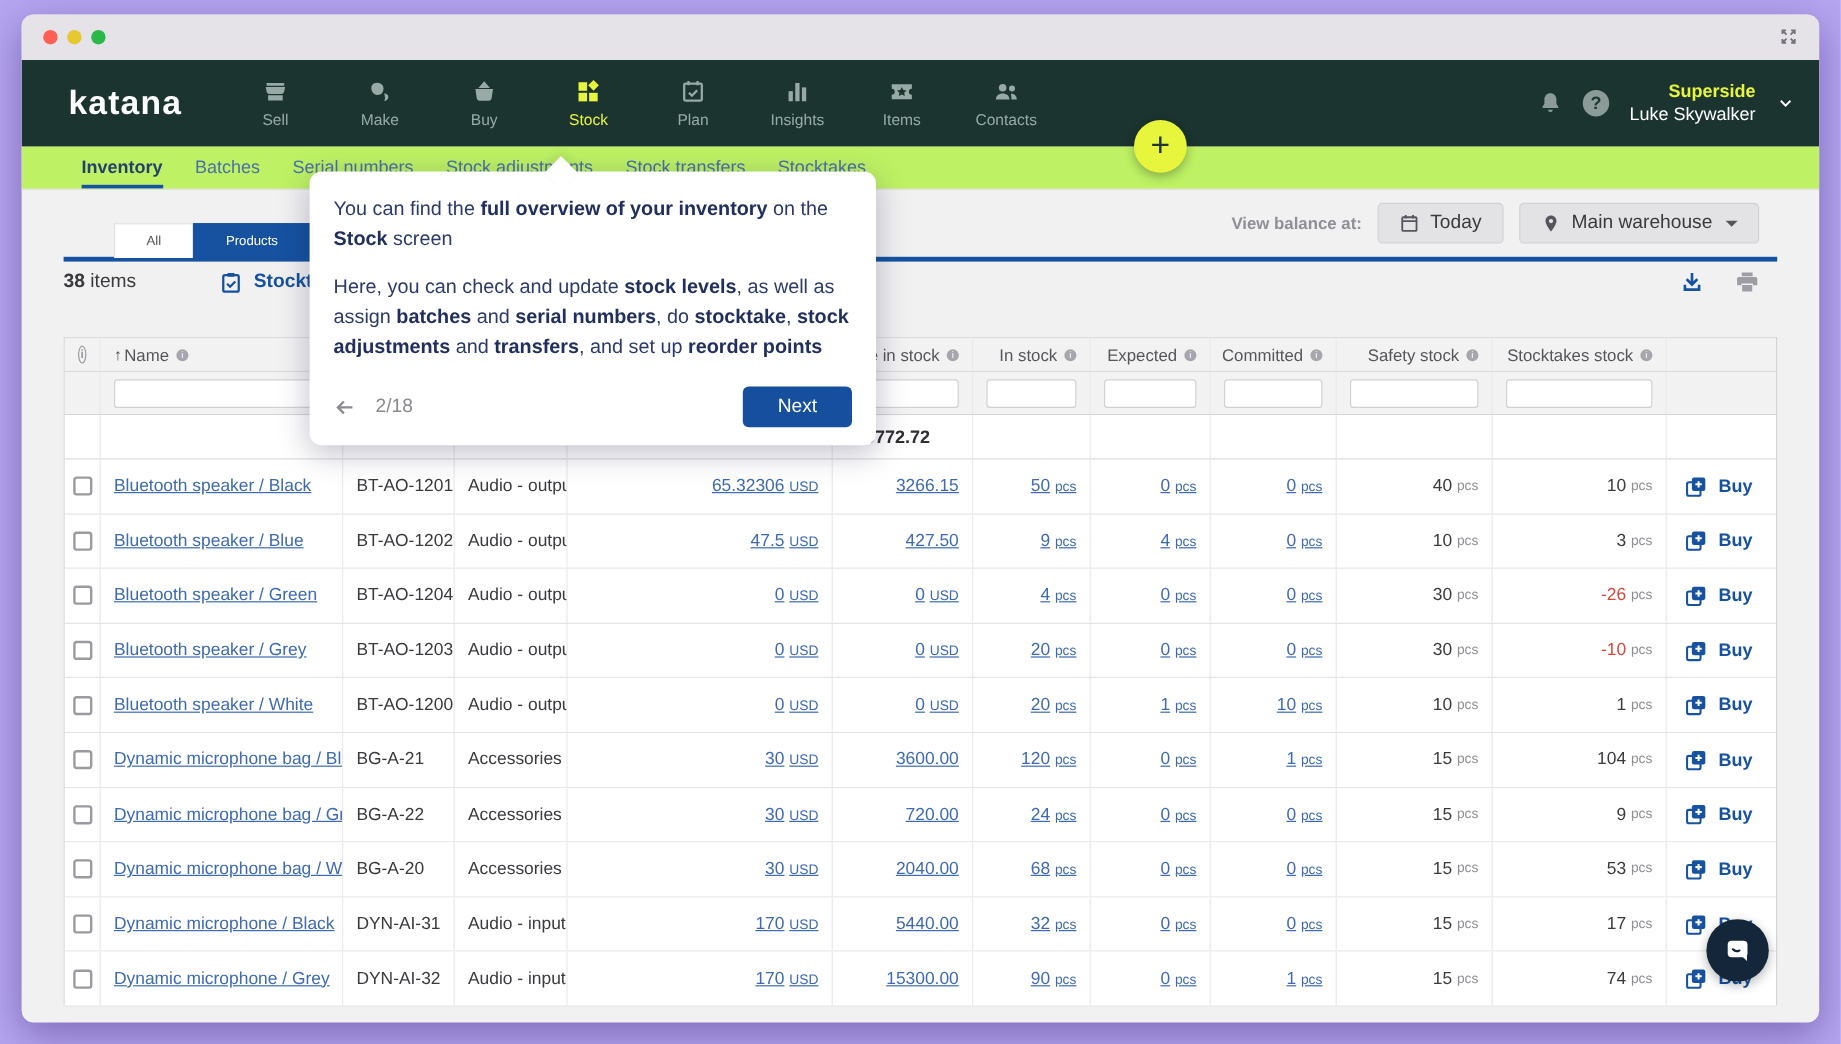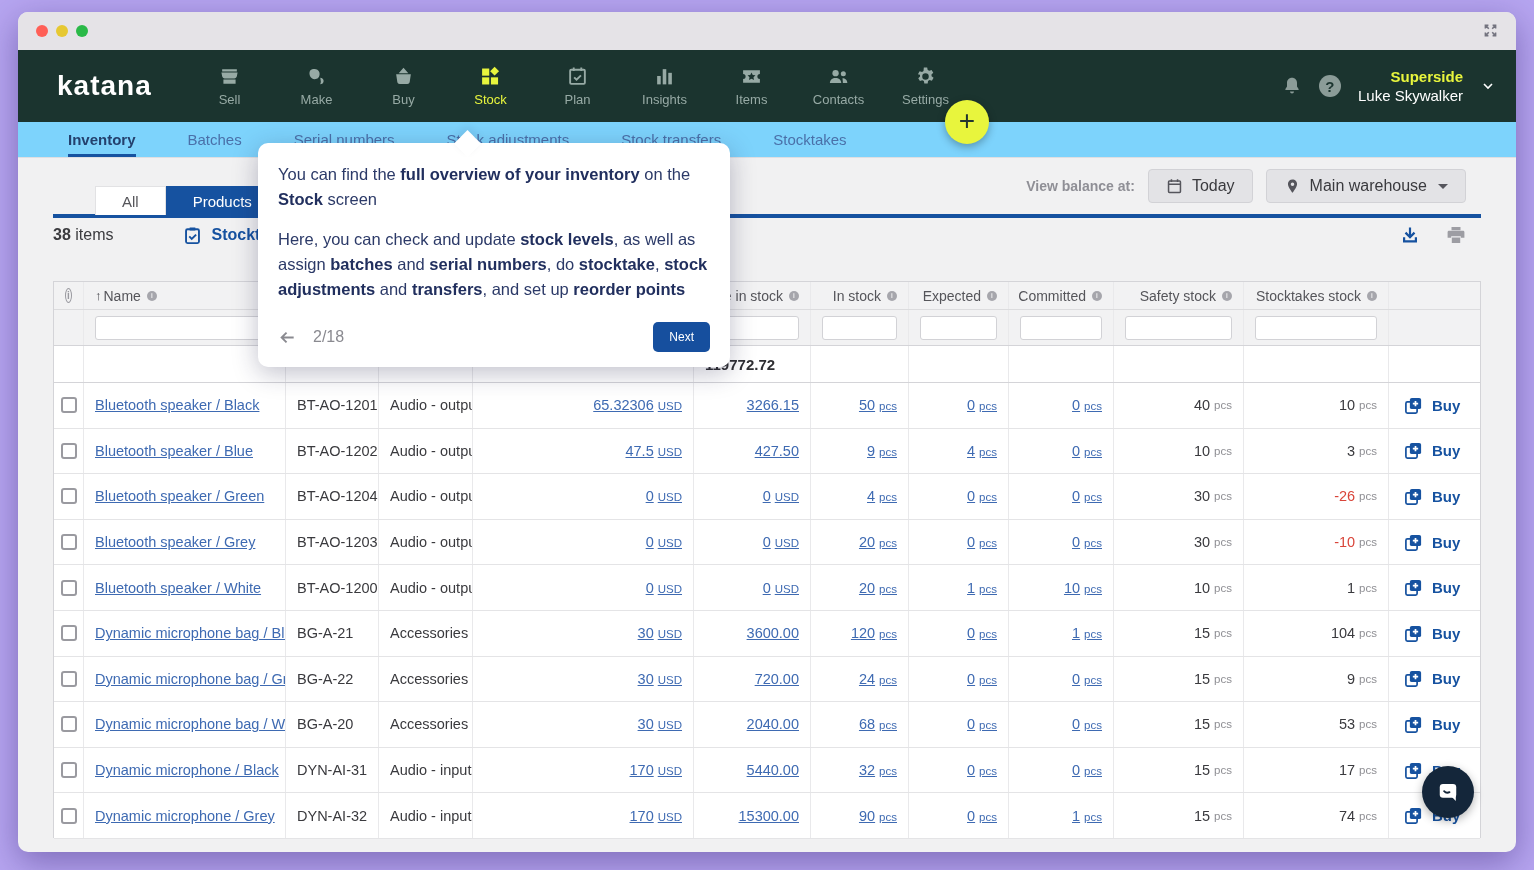--- a/index.html
+++ b/index.html
@@ -35,29 +35,29 @@
     font-size:15px;display:flex;align-items:center;justify-content:center;cursor:pointer}
   .account{text-align:right;line-height:1.3;cursor:pointer}
   .company{color:var(--yellow);font-weight:bold;font-size:15px}
   .user{color:#fff;font-size:15px}
   .chev{color:#fff}.chev svg{width:16px;height:16px}
 
   .fab{position:absolute;left:927px;top:88px;width:44px;height:44px;border-radius:50%;background:var(--yellow);
     color:#22352f;font-size:28px;font-weight:400;border:none;display:flex;align-items:center;justify-content:center;
     box-shadow:0 3px 9px rgba(0,0,0,.3);z-index:40;cursor:pointer;padding-bottom:3px}
 
-  .tabbar{height:36px;background:#7dd3fc;display:flex;align-items:stretch;padding-left:50px;gap:52px;
+  .tabbar{height:36px;background:#bef264;display:flex;align-items:stretch;padding-left:50px;gap:27px;
     border-bottom:1px solid #dfdfe2}
   .tab{font-size:15px;color:#4a70a9;display:flex;align-items:center;position:relative;cursor:pointer;white-space:nowrap}
   .tab.active{color:#24416e;font-weight:bold}
   .tab.active::after{content:'';position:absolute;left:0;right:0;bottom:0;height:3px;background:var(--blue)}
 
   .content{position:relative;height:694px}
   .segments{position:absolute;left:77px;top:28px;display:flex;z-index:5}
-  .seg{height:28px;padding:14px 26px;display:flex;align-items:center;font-size:15px;background:#fff;
+  .seg{height:28px;padding:14px 26px;display:flex;align-items:center;font-size:11px;background:#fff;
     color:#55555a;border:1px solid #e2e2e4;border-bottom:none;cursor:pointer}
   .seg.active{background:var(--blue);color:#fff;border-color:var(--blue)}
   .balance-group{position:absolute;right:50px;top:11px;display:flex;align-items:center;gap:13px}
   .balance-label{font-size:14px;font-weight:bold;color:#8f8f96}
   .gbtn{height:34px;border-radius:4px;background:#e3e3e6;border:1px solid #d2d2d6;display:flex;
     align-items:center;gap:9px;padding:0 17px;font-size:16px;color:#3a3a3e;cursor:pointer}
   .gbtn .icon{color:#55555c}.gbtn .icon svg{width:17px;height:17px}
   .caret{width:0;height:0;border-left:5px solid transparent;border-right:5px solid transparent;
     border-top:5px solid #55555c;margin-left:2px}
   .bluebar{position:absolute;left:35px;right:35px;top:56px;height:4px;background:var(--blue)}
@@ -100,22 +100,22 @@
 
   .tooltip{position:absolute;left:240px;top:131px;width:472px;background:#fff;border-radius:10px;
     box-shadow:0 6px 26px rgba(30,30,70,.28);padding:19px 20px 15px;z-index:50}
   .tooltip::before{content:'';position:absolute;left:200px;top:-9px;width:19px;height:19px;background:#fff;
     transform:rotate(45deg);box-shadow:-3px -3px 8px rgba(30,30,70,.08)}
   .tooltip p{font-size:16.5px;line-height:1.52;color:#2c3a68;margin-bottom:15px}
   .tooltip strong{color:#212f5e}
   .tt-footer{display:flex;align-items:center;margin-top:20px}
   .back{color:#8a8a90;cursor:pointer}.back svg{width:19px;height:19px}
   .step{color:#8a8a90;font-size:16px;margin-left:16px}
-  .next{margin-left:auto;background:#164f9e;color:#fff;font-size:12px;border:none;border-radius:5px;
-    padding:8px 16px;cursor:pointer}
+  .next{margin-left:auto;background:#164f9e;color:#fff;font-size:16px;border:none;border-radius:5px;
+    padding:8px 29px;cursor:pointer}
 
   .chat-fab{position:absolute;left:1404px;top:754px;width:52px;height:52px;border-radius:50%;background:#14263a;
     border:none;z-index:60;display:flex;align-items:center;justify-content:center;box-shadow:0 3px 10px rgba(0,0,0,.3);cursor:pointer}
   .chat-fab svg{width:26px;height:26px}
 </style>
 </head>
 <body>
 
 <div class="window">
   <div class="titlebar">
@@ -208,28 +208,20 @@
             <svg viewBox="0 0 20 20">
               <g fill="currentColor">
                 <circle cx="7.2" cy="6.8" r="3"></circle>
                 <path d="M1.8 16.2c0-3 2.4-4.8 5.4-4.8s5.4 1.8 5.4 4.8z"></path>
                 <circle cx="14.6" cy="7.4" r="2.4"></circle>
                 <path d="M13.8 11.6c2.5 0 4.6 1.6 4.6 4.6h-4.2z"></path>
               </g>
             </svg>
           </span>
           <span class="nav-label">Contacts</span>
-        </div>
-        <div class="nav-item">
-          <span class="icon">
-            <svg viewBox="0 0 20 20">
-              <path fill="currentColor" fill-rule="evenodd" d="M8.4 1.4h3.2l.5 2.3 1.5.9 2.2-.9 1.6 2.7-1.7 1.6.1 1.8 1.9 1.4-1.6 2.8-2.3-.7-1.4 1-.3 2.4H8.9l-.5-2.3-1.5-.9-2.2.9-1.6-2.7 1.7-1.6-.1-1.8L2.8 7.9l1.6-2.8 2.3.7 1.4-1z M10 13.1a3.1 3.1 0 1 0 0-6.2 3.1 3.1 0 0 0 0 6.2z"></path>
-            </svg>
-          </span>
-          <span class="nav-label">Settings</span>
         </div>
       </div>
     <div class="nav-right">
       <span class="icon bell">
           <svg viewBox="0 0 20 20">
             <path fill="currentColor" d="M10 1.8c2.9 0 5 2.2 5 5v3.6l1.6 2.6v1H3.4v-1L5 10.4V6.8c0-2.8 2.1-5 5-5zM8 15.4h4a2 2 0 0 1-4 0z"></path>
           </svg>
         </span>
       <span class="help">?</span>
       <div class="account">

